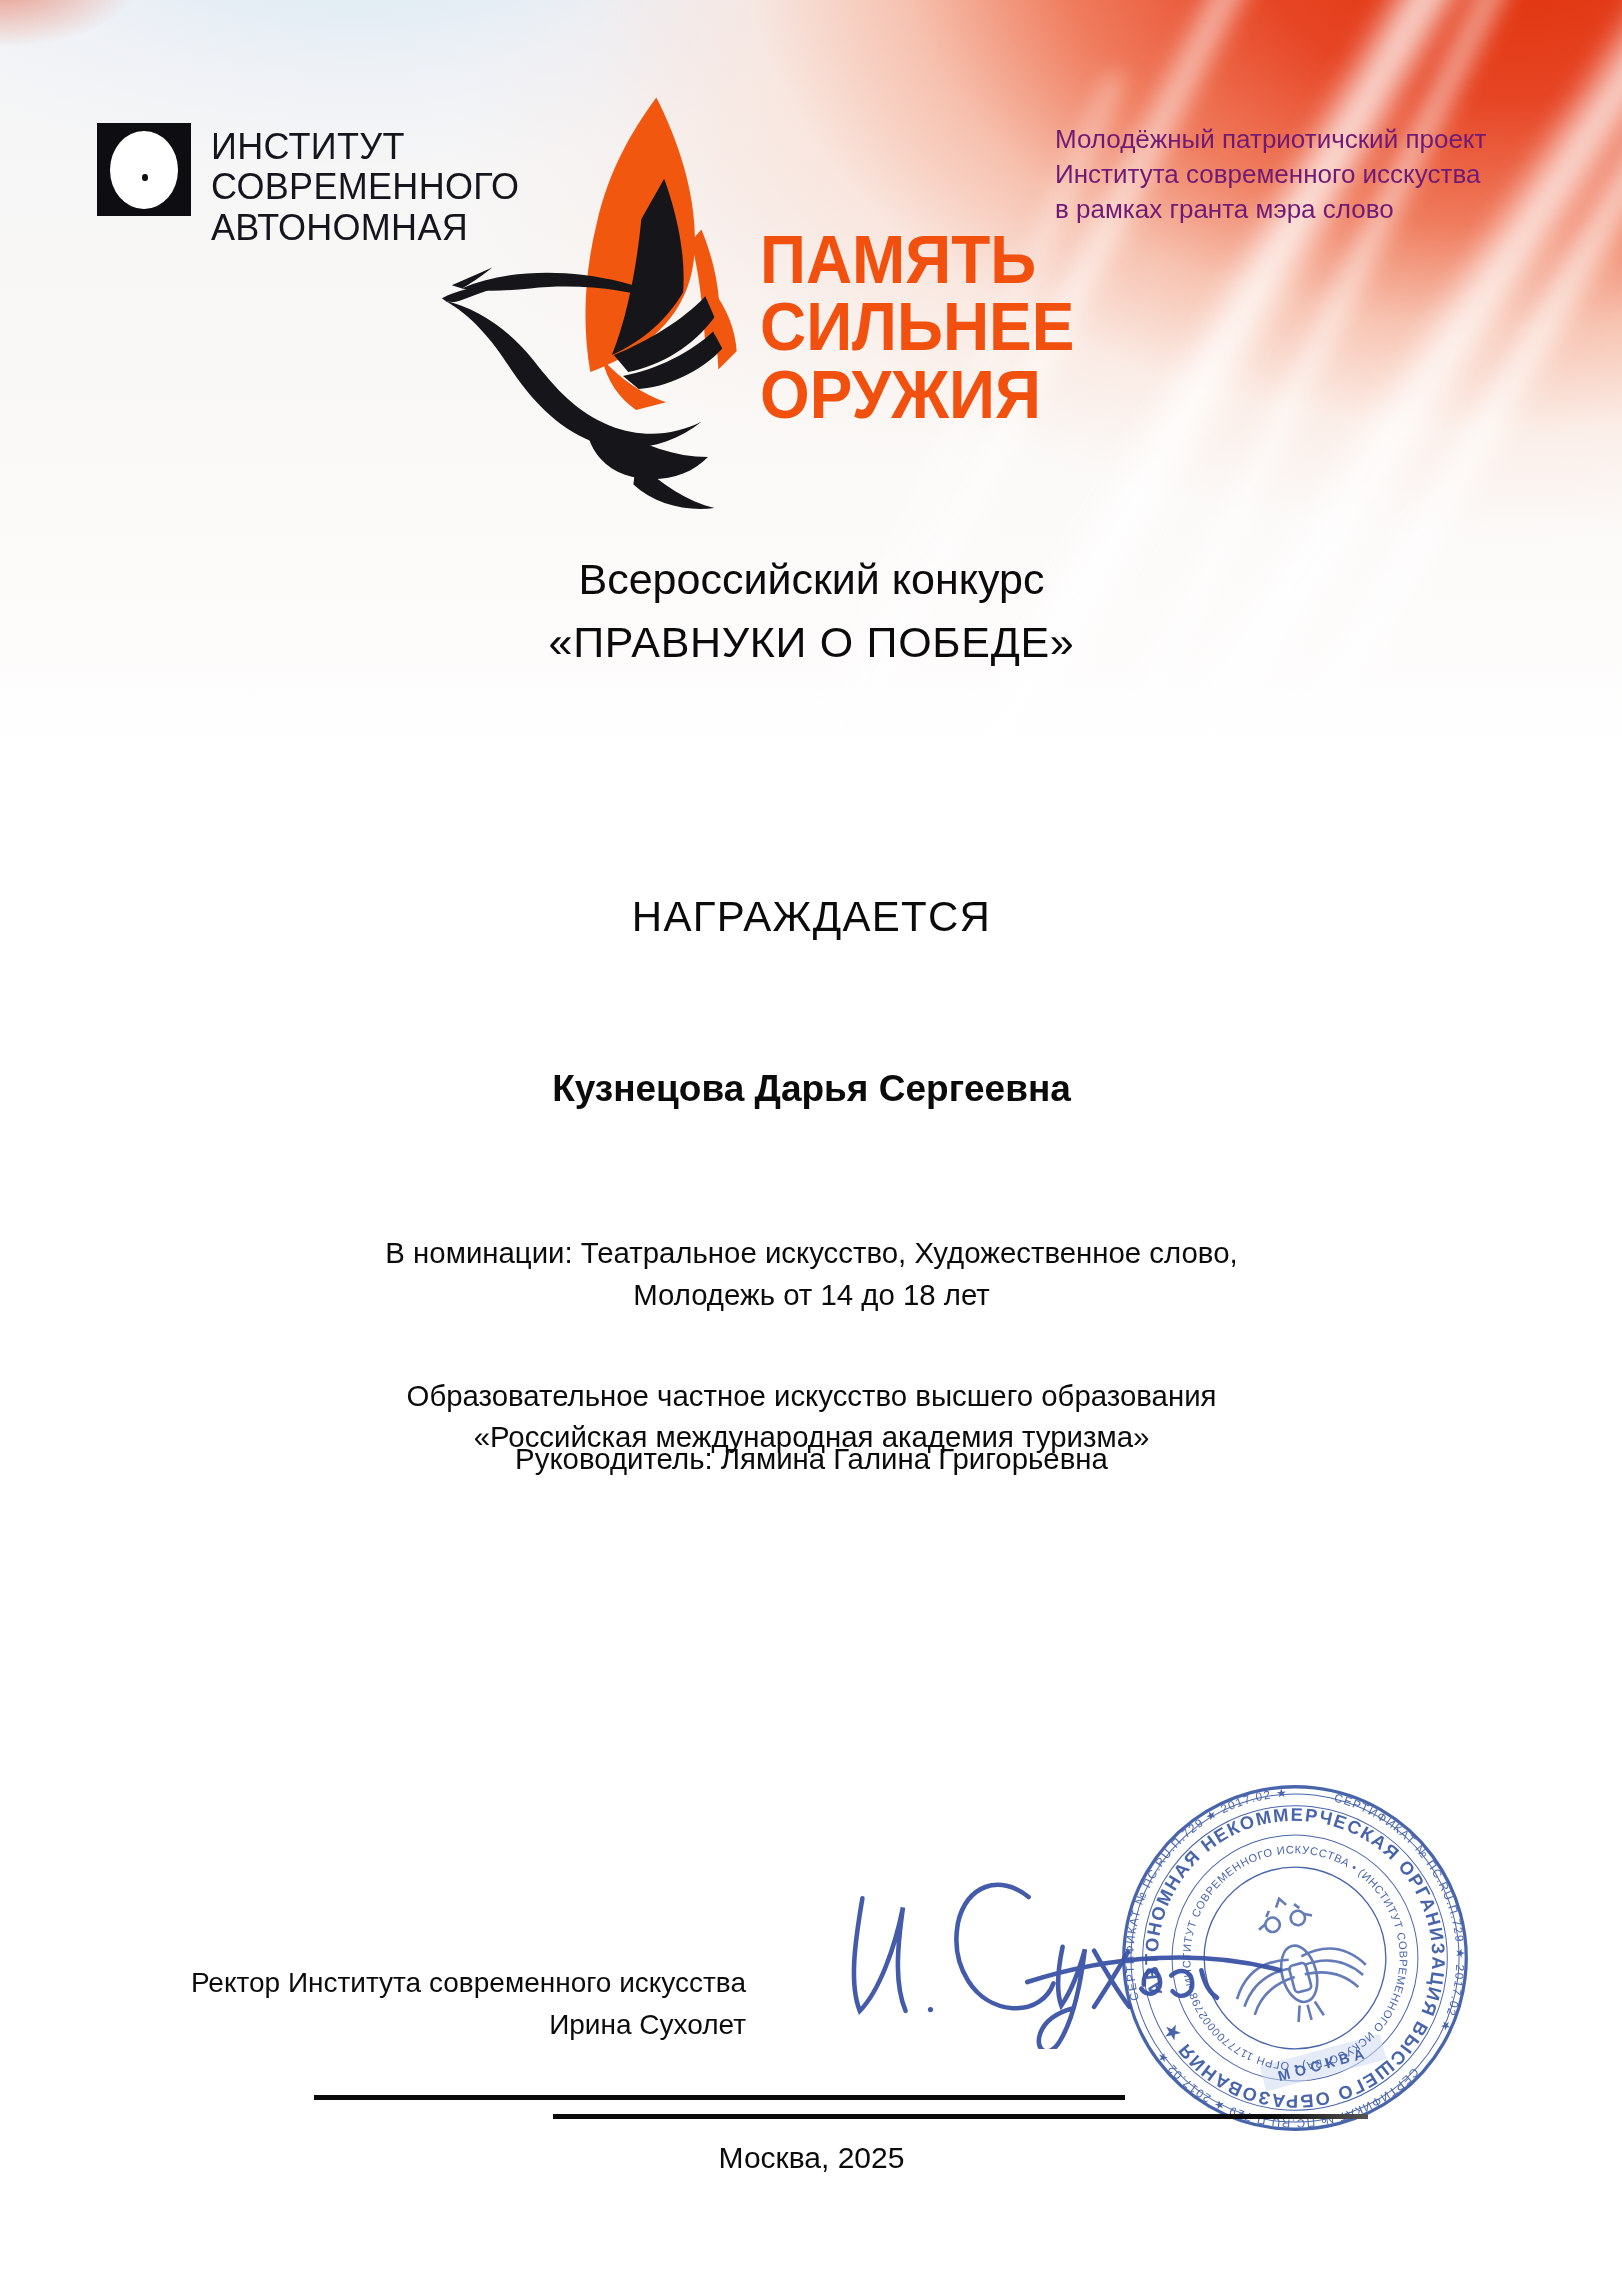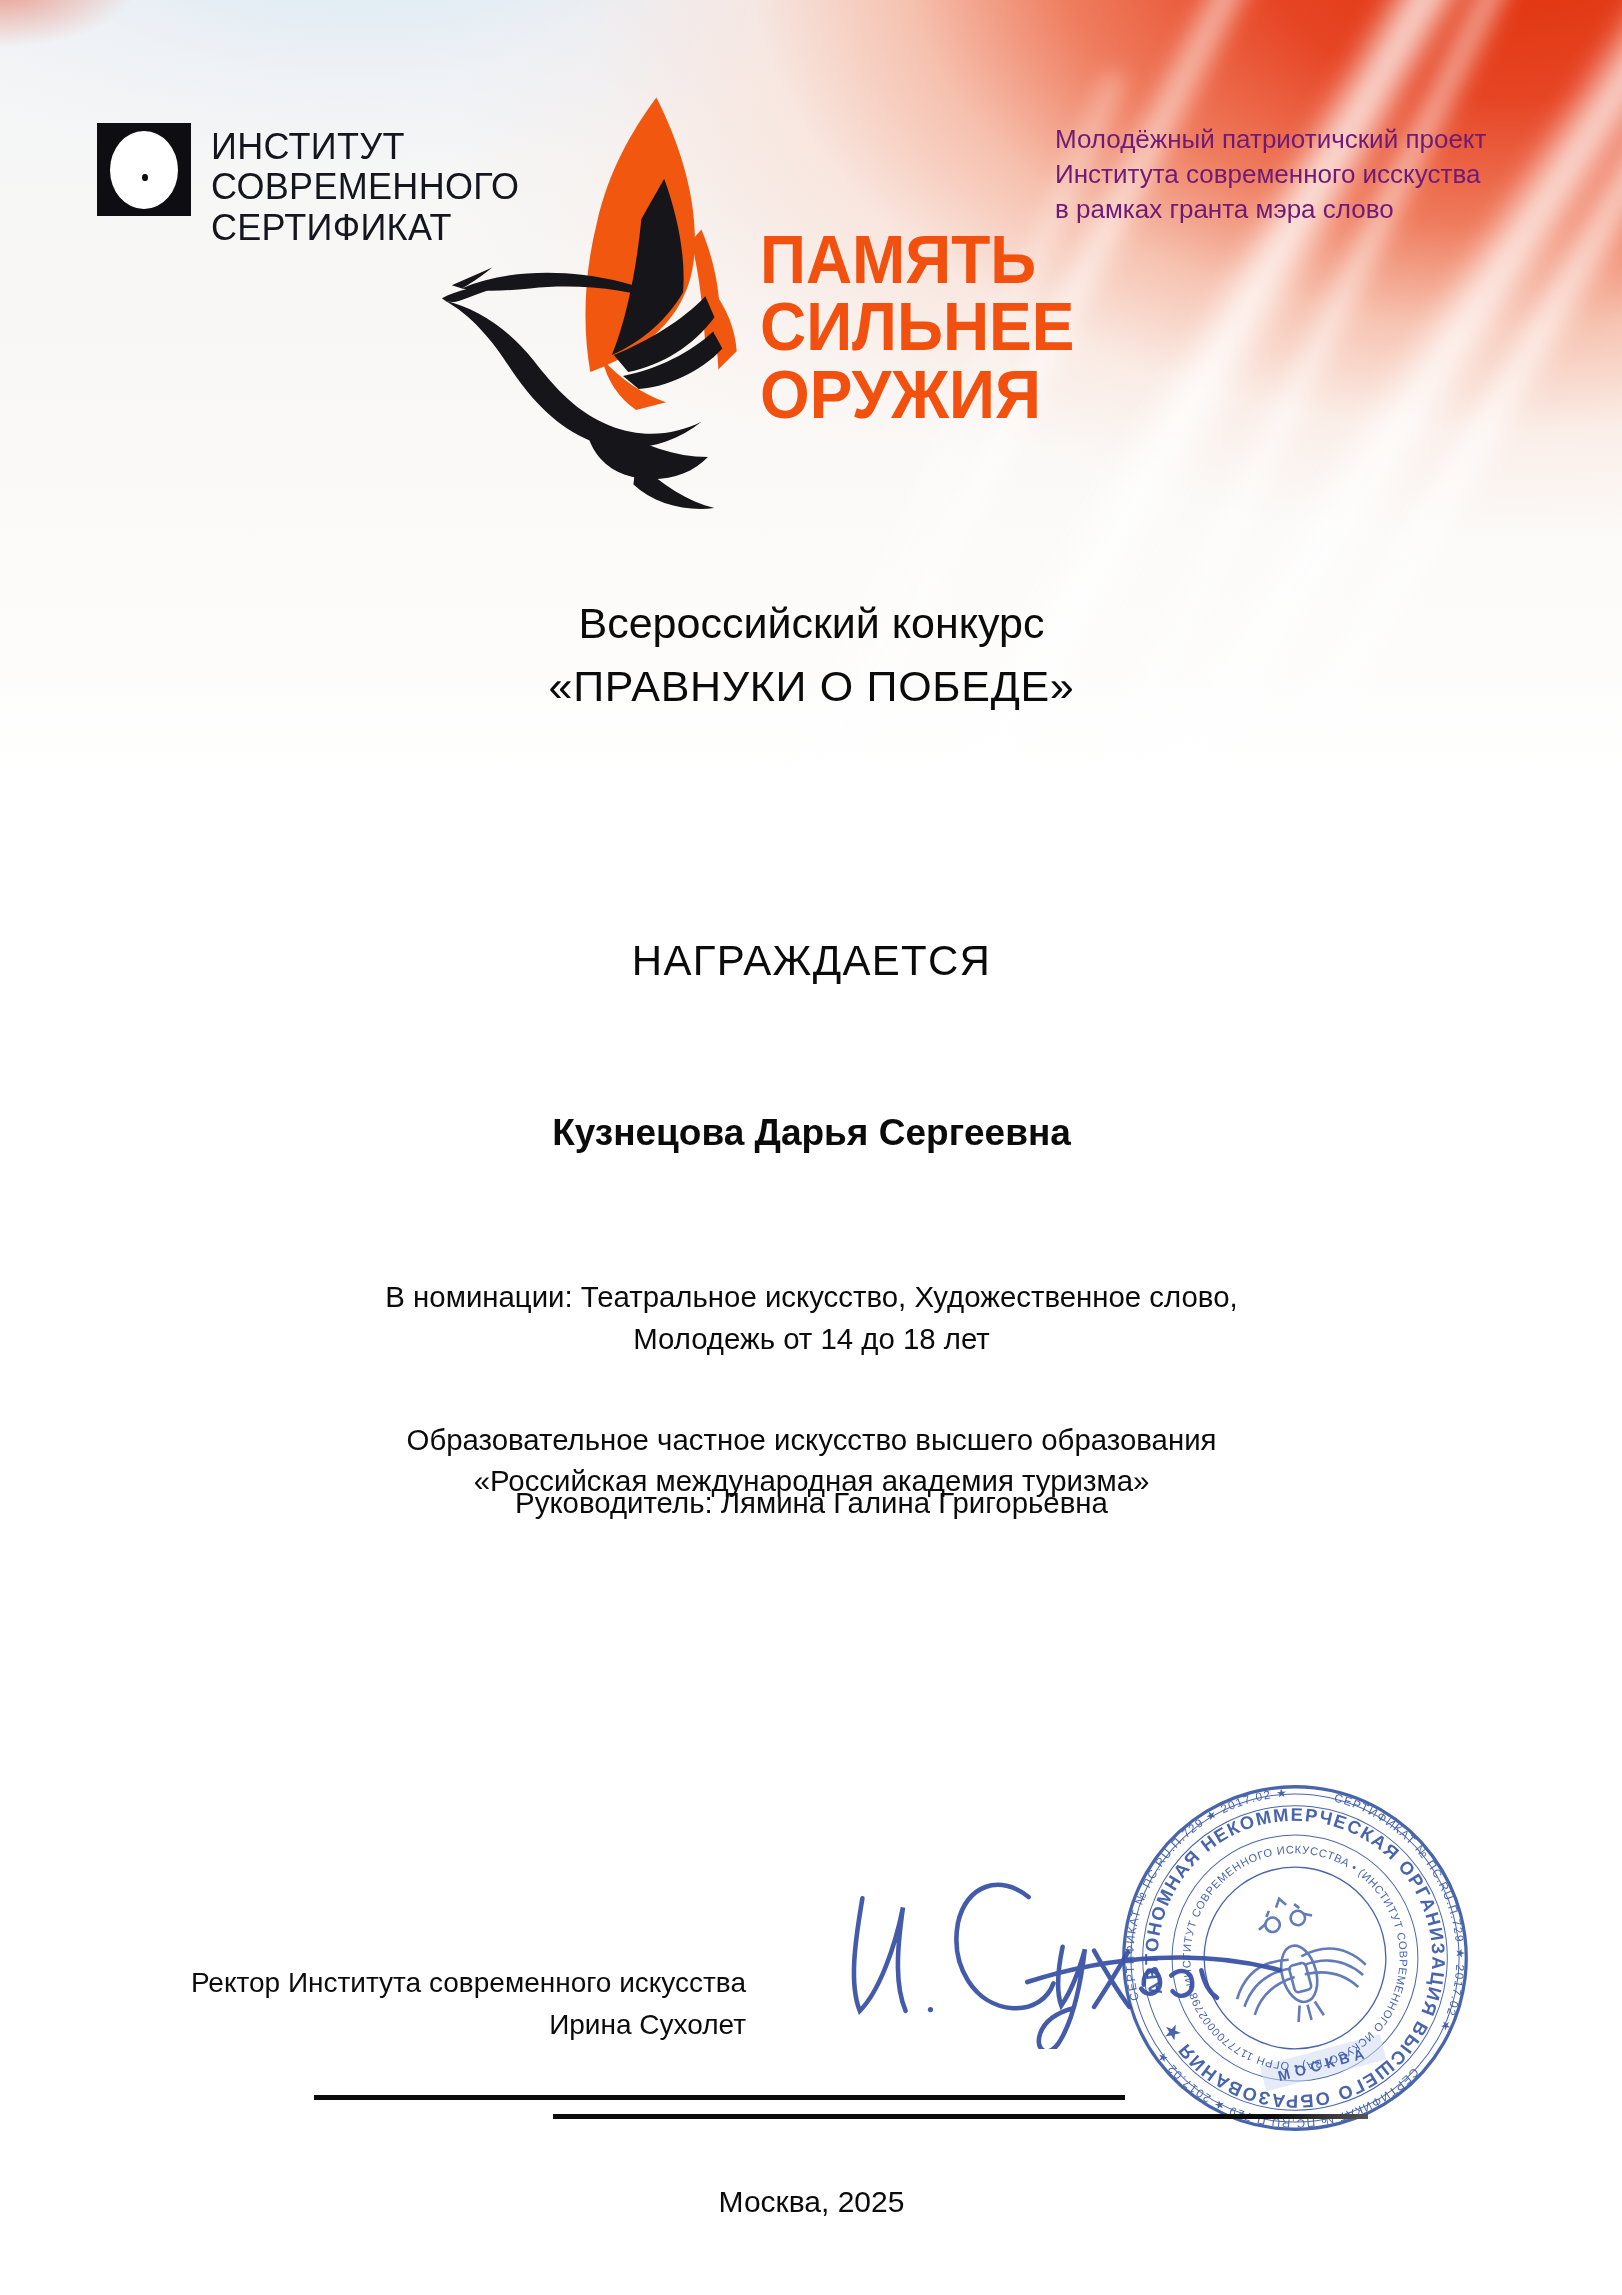--- a/index.html
+++ b/index.html
@@ -63,21 +63,21 @@
   }
   .brand{
     position:absolute;left:760px;top:226px;
     font-size:68px;line-height:.99;font-weight:700;
     transform:scaleX(.94);transform-origin:left top;
     white-space:nowrap;
   }
   .logo-svg{position:absolute;left:406px;top:92px;}
 
   
-  .cline{position:absolute;left:0;width:1623px;text-align:center;margin-top:44px;}
+  .cline{position:absolute;left:0;width:1623px;text-align:center;}
   .contest1{top:555px;font-size:43px;font-weight:400;}
   .contest2{top:618px;font-size:43px;font-weight:400;letter-spacing:0.7px;}
   .award{top:764px;font-size:71px;font-weight:700;letter-spacing:0.7px;color:#050505;}
   .awarded{top:893px;font-size:42px;font-weight:400;letter-spacing:1.3px;}
   .recipient{top:1068px;font-size:37px;font-weight:700;}
   .work{top:1156px;font-size:30px;font-weight:400;}
   .nomination{top:1232px;font-size:29.4px;line-height:1.42;font-weight:400;}
   .org{top:1375px;font-size:29.4px;line-height:1.4;font-weight:400;}
   .supervisor{top:1442px;font-size:29.4px;font-weight:400;}
   .place-year{top:2141px;font-size:30px;font-weight:400;}
@@ -108,21 +108,21 @@
   </div>
 
   <div class="inst-logo-box">
     <div class="inst-logo-oval">
       <div class="inst-logo-dot"></div>
     </div>
   </div>
   <div class="inst-name">
     <div>ИНСТИТУТ</div>
     <div>СОВРЕМЕННОГО</div>
-    <div>СЕРТИФИКАТ</div>
+    <div>АВТОНОМНАЯ</div>
   </div>
 
   <div class="project-note">
     <div>Молодёжный патриотичский проект</div>
     <div>Института современного исскуства</div>
     <div>в рамках гранта мэра слово</div>
   </div>
 
   <svg class="logo-svg" width="366" height="419" viewBox="0 0 560 640">
 

